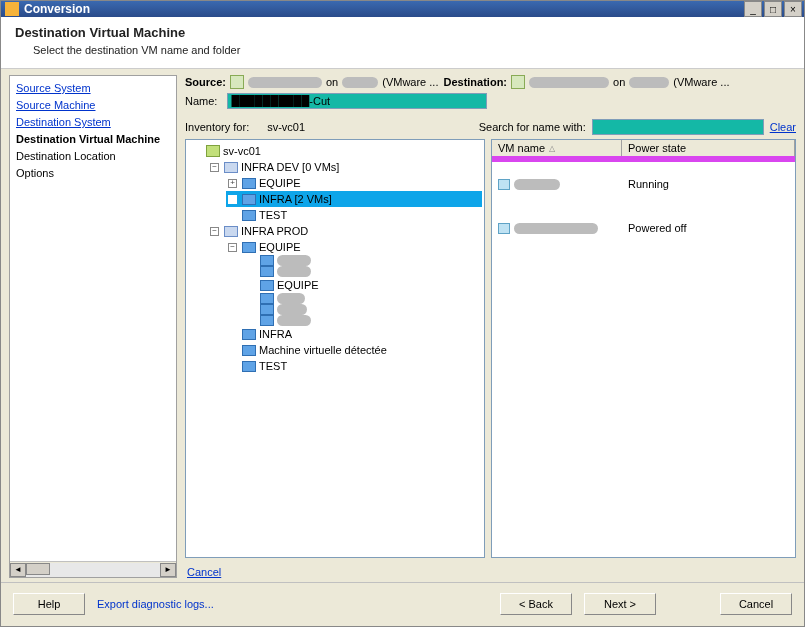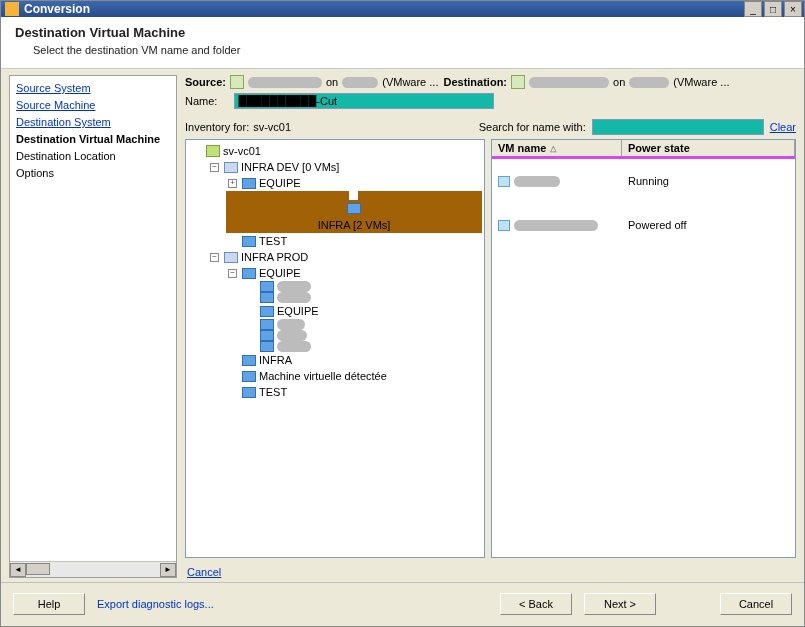--- a/index.html
+++ b/index.html
@@ -56,21 +56,21 @@
     border-top:1px solid #c0c0c0; height:16px;
   }
   .hscroll .arrow { width:16px; height:14px; background:#d4d0c8; border:1px solid #888;
     display:flex; align-items:center; justify-content:center; font-size:8px;}
   .hscroll .track { flex:1; background:#e8e8e8; height:14px; position:relative; }
   .hscroll .thumb { position:absolute; left:0; width:24px; height:12px; top:0;
     background:#d4d0c8; border:1px solid #888;}
   .mainpanel {
     flex:1; display:flex; flex-direction:column; gap:4px; min-width:0;
   }
-  .row { display:flex; align-items:center; gap:17px; }
+  .row { display:flex; align-items:center; gap:10px; }
   .label { color:#000; }
   .bold { font-weight:bold; }
   .blur {
     display:inline-block; background:#bcbcbc; color:transparent;
     border-radius:6px; filter:blur(0.3px); height:11px;
     vertical-align:middle;
   }
   .hosticon {
     width:14px; height:14px; display:inline-block; background:#d7e8bd;
     border:1px solid #88aa55;
@@ -84,35 +84,35 @@
   .splitrow { display:flex; gap:6px; flex:1; min-height:0; }
   .treebox, .listbox {
     background:#fff; border:1px solid #7f9db9; overflow:auto;
   }
   .treebox { width:300px; padding:3px 2px; }
   .listbox { flex:1; }
   .tree ul { list-style:none; margin:0; padding-left:18px; }
   .tree > ul { padding-left:2px; }
   .tree li { white-space:nowrap; line-height:16px; }
   .node { display:flex; align-items:center; gap:3px; padding:0 2px; }
-  .node.selected { background:#a16207;flex-direction:column; }
+  .node.selected { background:#0ea5e9; }
   .toggle {
     width:9px; height:9px; border:1px solid #888; display:inline-flex;
     align-items:center; justify-content:center; font-size:8px; line-height:8px;
     color:#444; background:#fff; margin-right:2px;
   }
   .toggle.empty { border:none; width:9px; }
   .ic { width:14px; height:12px; display:inline-block; }
   .ic-vc { background:#c2e07a; border:1px solid #7fa23e; }
   .ic-dc { background:#c9d8ef; border:1px solid #6a8dc7; width:14px; height:11px; }
   .ic-folder { background:#5fa3e6; border:1px solid #2f6fb3; width:14px; height:11px; }
   .ic-vm { background:#bfe2f3; border:1px solid #5fa3c6; width:12px; height:11px; }
   .listhdr {
-    display:flex; background:#ece9d8; border-bottom:3px solid #d946ef;
-    font-weight:bold;
+    display:flex; background:#ece9d8; border-bottom:6px solid #d946ef;
+    font-weight:normal;
   }
   .listhdr .col {
     padding:2px 6px; border-right:1px solid #a0a0a0; display:flex; align-items:center; gap:4px;
   }
   .col-name { width:130px; }
   .col-state { flex:1; }
   .sortarrow { font-size:8px; color:#888; }
   .listrow { display:flex; padding:16px 0; }
   .listrow .cell { padding:0 6px; display:flex; align-items:center; gap:4px; }
   .refreshbar { padding:4px 0 0 2px; }
@@ -121,21 +121,21 @@
     height:42px; border-top:1px solid #c0c0c0; display:flex; align-items:center;
     padding:0 12px; gap:12px; background:#ece9d8;
   }
   .spacer { flex:1; }
   button.btn {
     font:inherit; padding:2px 8px; min-width:72px; height:22px;
     background:#ece9d8; border:1px solid #888; border-top-color:#fff; border-left-color:#fff;
   }
   .diaglink { color:#0033cc; cursor:pointer; }
   .invrow { display:flex; align-items:center; margin-top:6px; }
-  .invrow .label { margin-right:4px; }
+  .invrow .label { margin-right:18px; }
   .invrow .searchlabel { margin-left:auto; margin-right:6px; }
   .srcdest { display:flex; align-items:center; gap:5px; min-width:0; }
   .srcdest .seg { display:flex; align-items:center; gap:4px; white-space:nowrap; }
   .ellipsis { color:#000; white-space:nowrap; }
 </style>
 </head>
 <body>
 
 <div class="titlebar">
   <span class="app-icon"></span>

